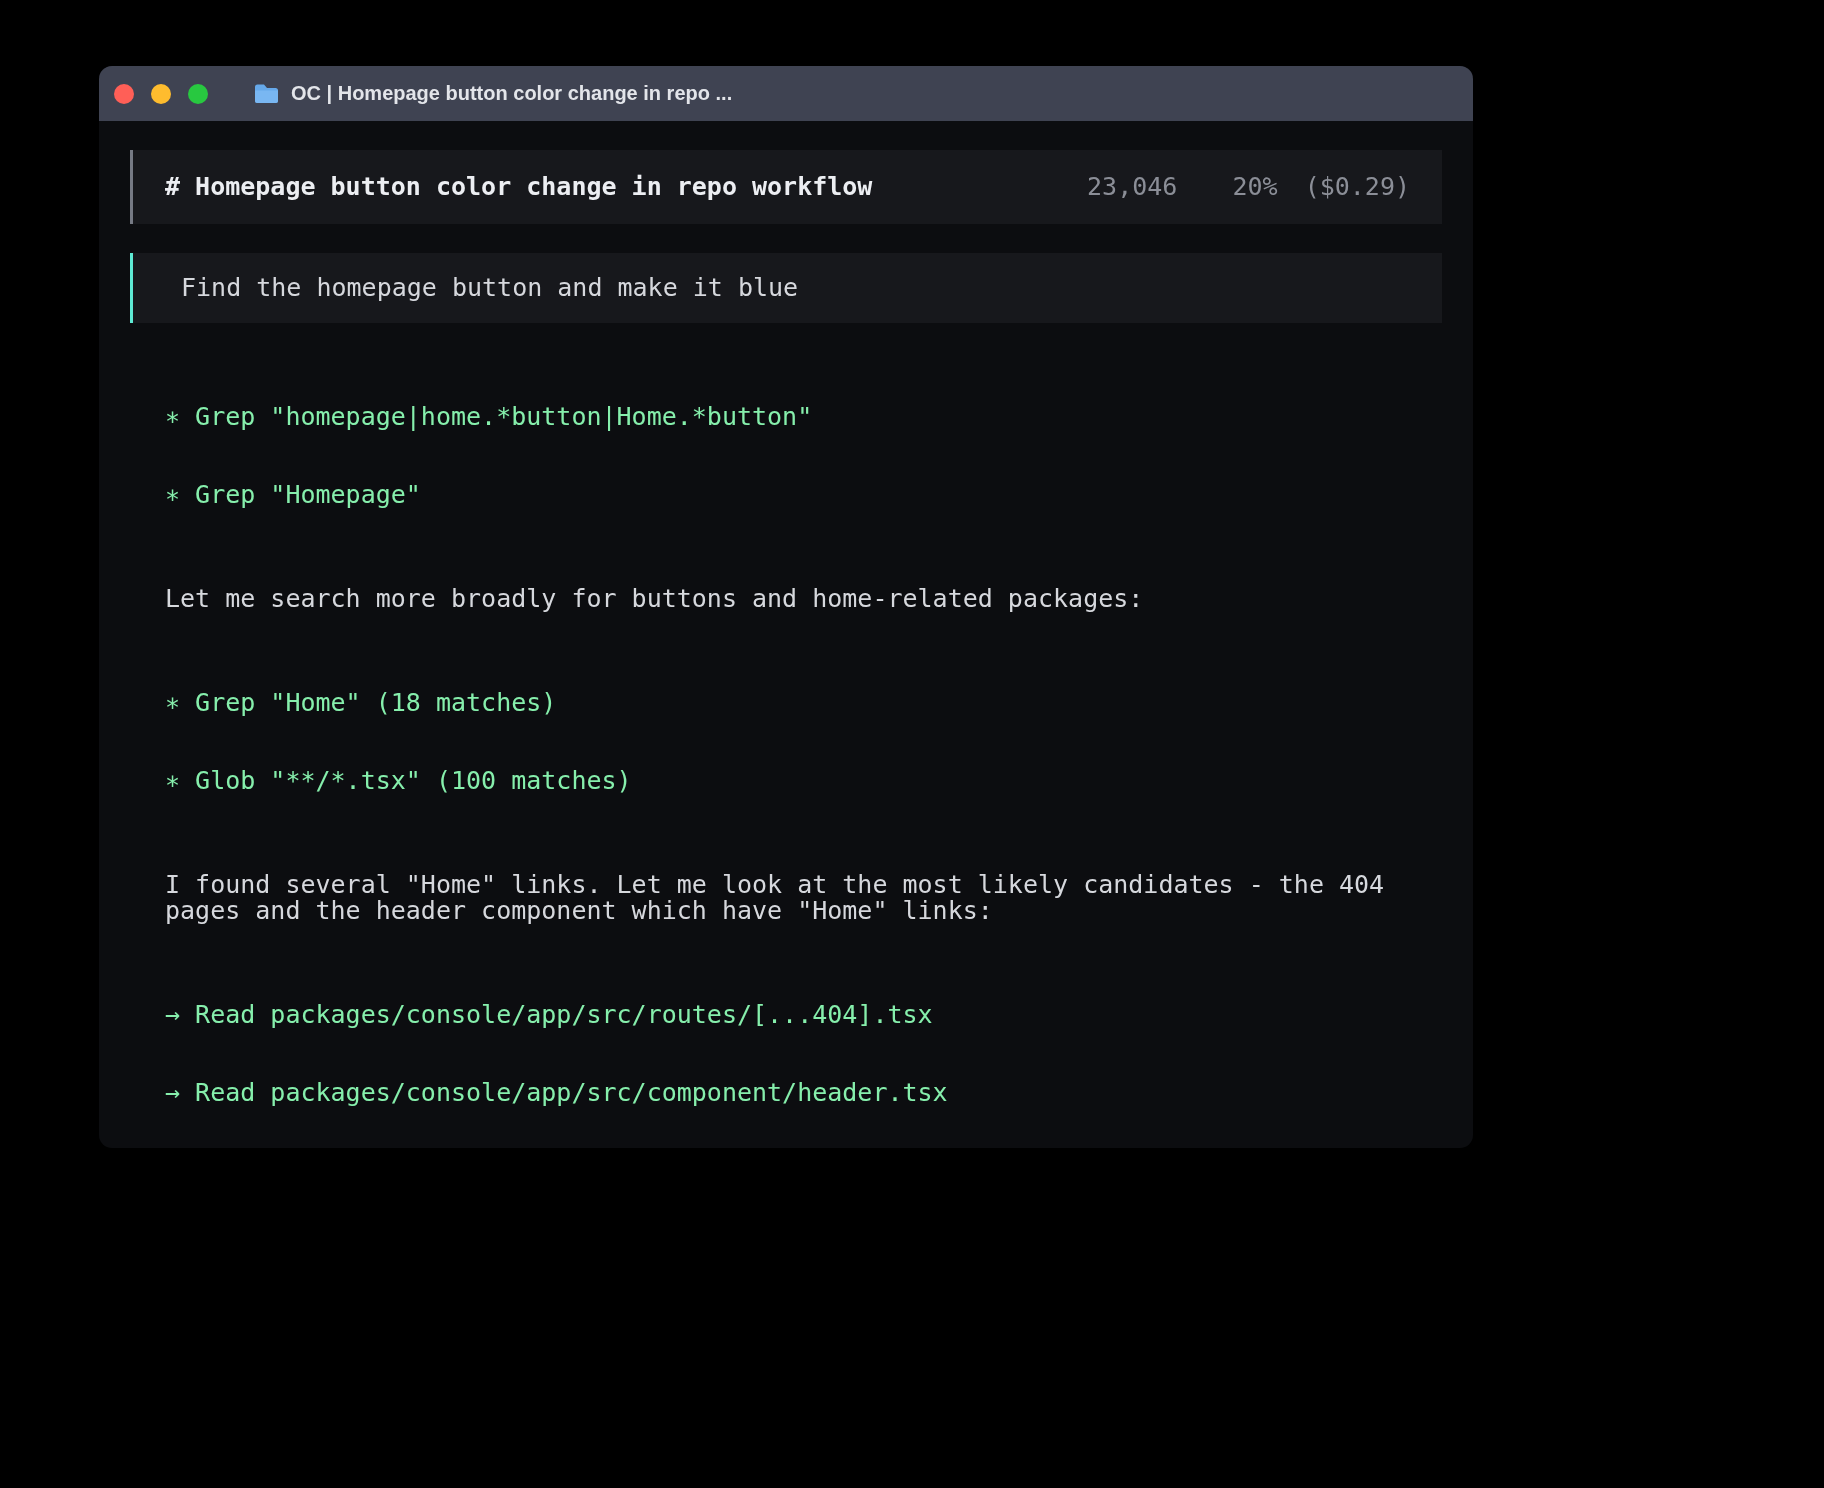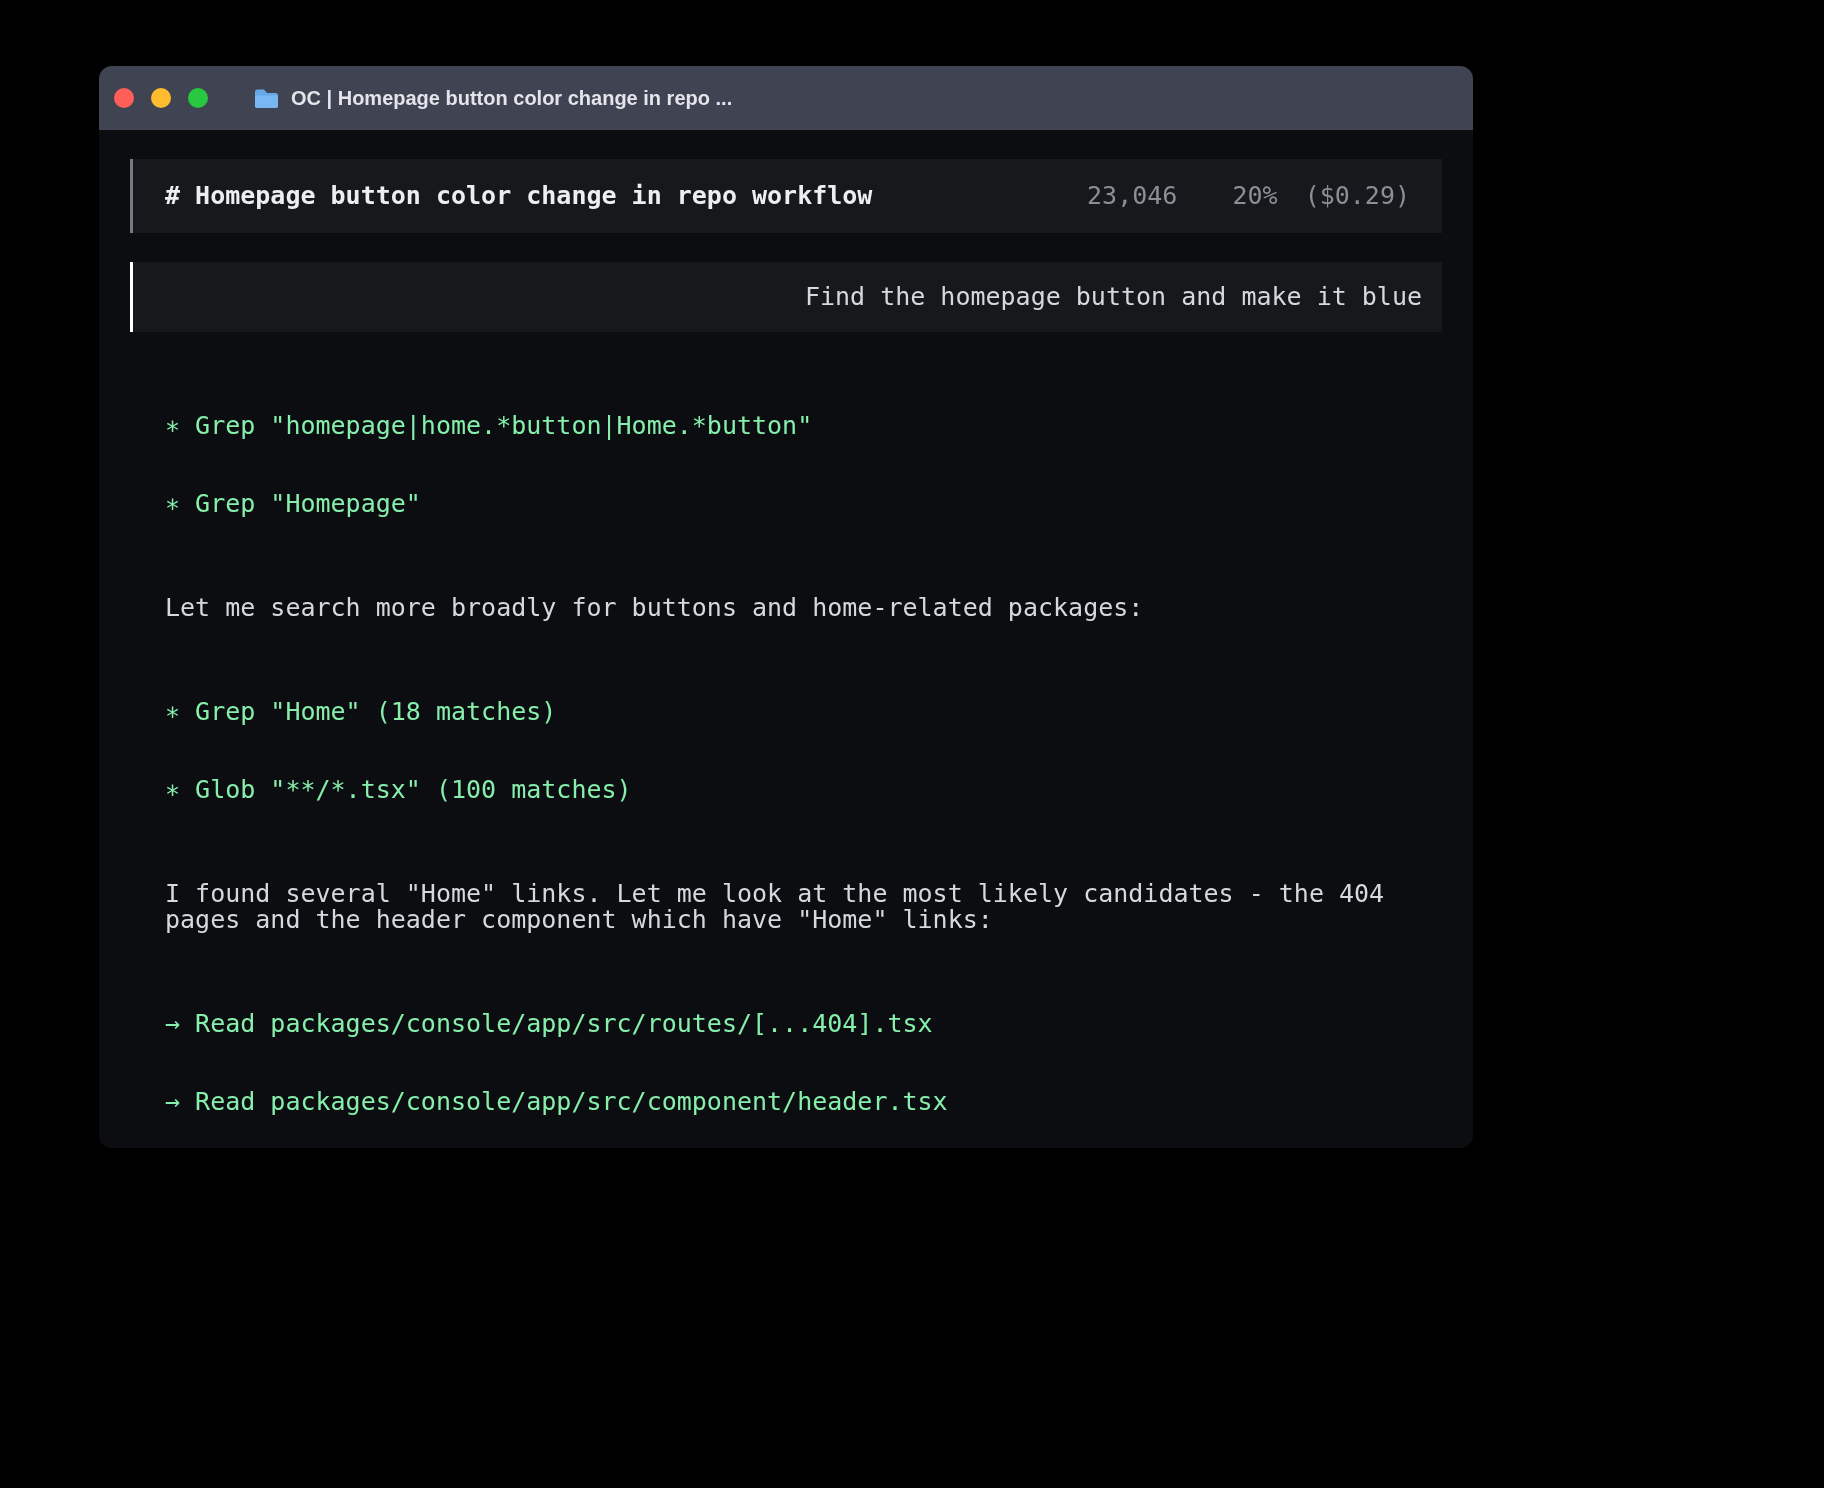--- a/index.html
+++ b/index.html
@@ -13,21 +13,21 @@
   .window {
     position: absolute;
     left: 99px; top: 66px;
     width: 1374px; height: 1082px;
     background: #0c0d10;
     border-radius: 13px;
     overflow: hidden;
     box-shadow: 0 20px 60px rgba(0,0,0,0.6);
   }
   .titlebar {
-    height: 64px;
+    height: 55px;
     background: #3f4352;
     display: flex;
     align-items: center;
     padding: 0 15px;
     font-family: "Liberation Sans", sans-serif;
   }
   .lights { display: flex; align-items: center; }
   .light { width: 20px; height: 20px; border-radius: 50%; margin-right: 17px; }
   .light.red    { background: #ff5f57; }
   .light.yellow { background: #febc2e; }
@@ -53,25 +53,24 @@
     justify-content: space-between;
     align-items: baseline;
     font-weight: bold;
     color: #eceef2;
     white-space: nowrap;
   }
   .session-stats { font-weight: normal; color: #8b8e97; }
   .session-stats .ctx { margin-left: 40px; }
   .session-stats .cost { margin-left: 12px; }
   .user-block {
-    border-left: 3px solid #ffffff;
-    padding: 22px 20px;
+    border-left: 3px solid #5eead4;
+    padding: 22px 48px;
     margin-top: 29px;
     color: #d6d8dd;
-    text-align: right;
   }
   .conversation { margin: 29px 0 24px 35px; }
   .para { margin: 0 0 26px; white-space: pre-wrap; }
   .para.text { color: #d6d8dd; }
   .tool-line { color: #86efac; white-space: pre; }
 </style>
 </head>
 <body>
 
 <div class="window">

